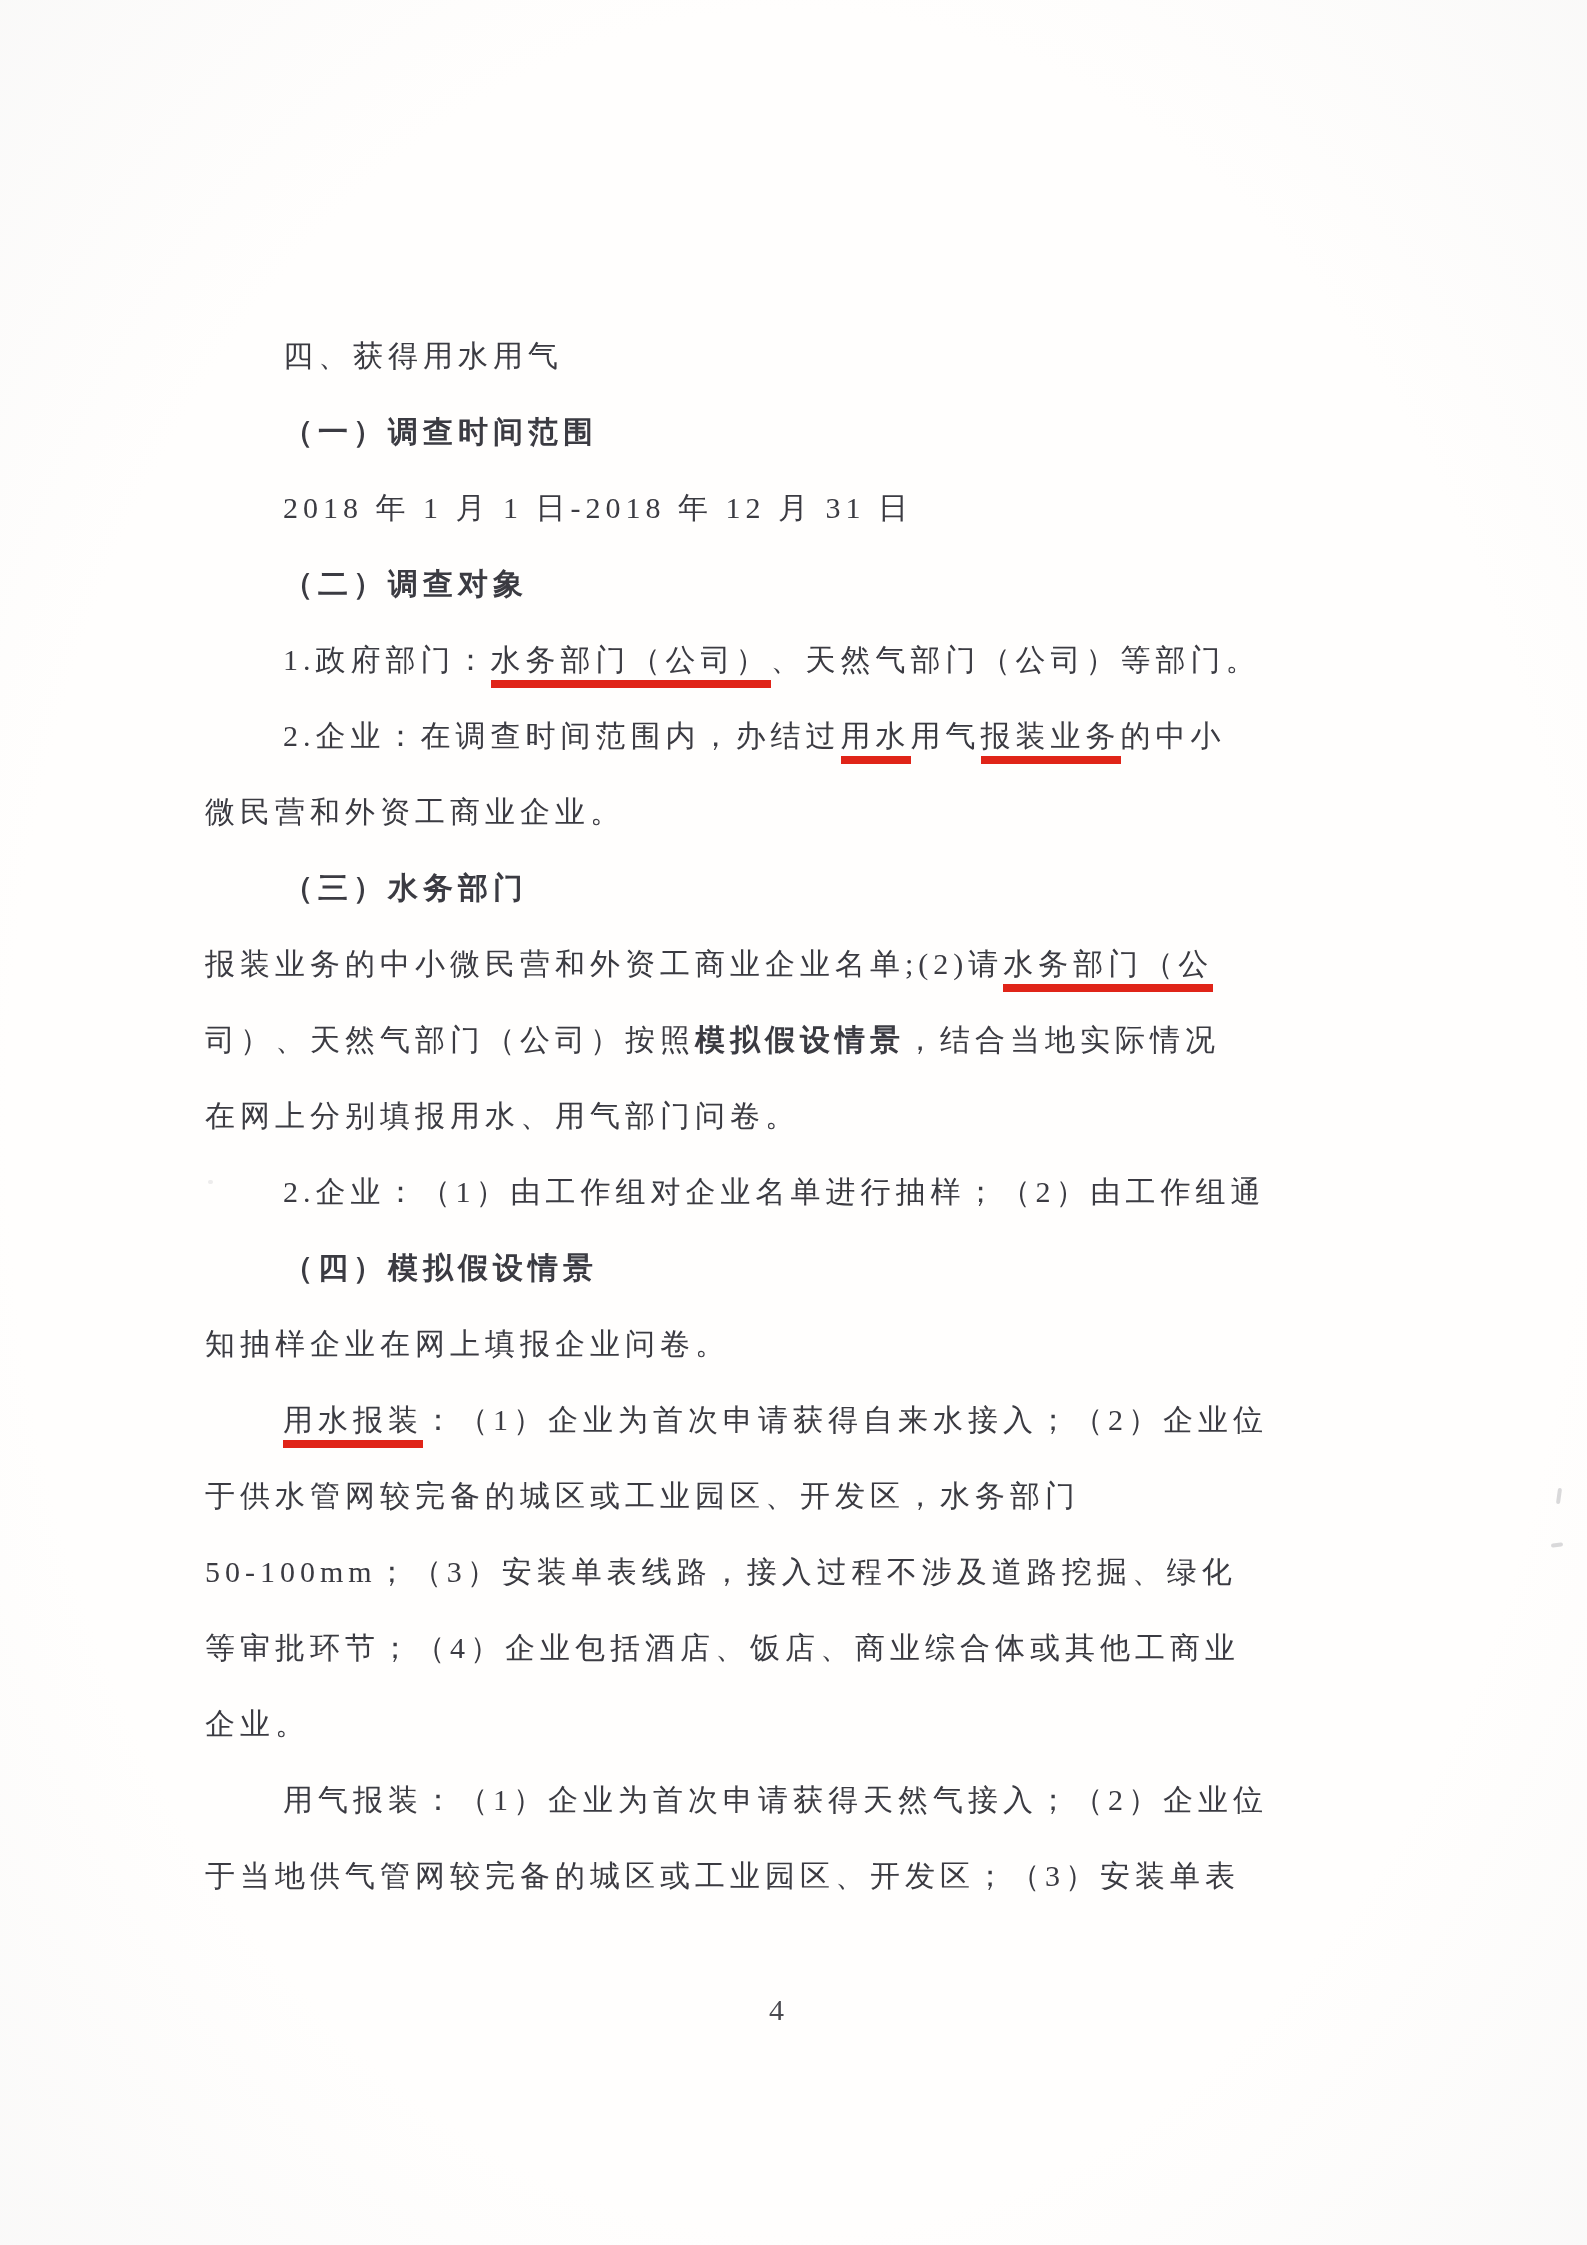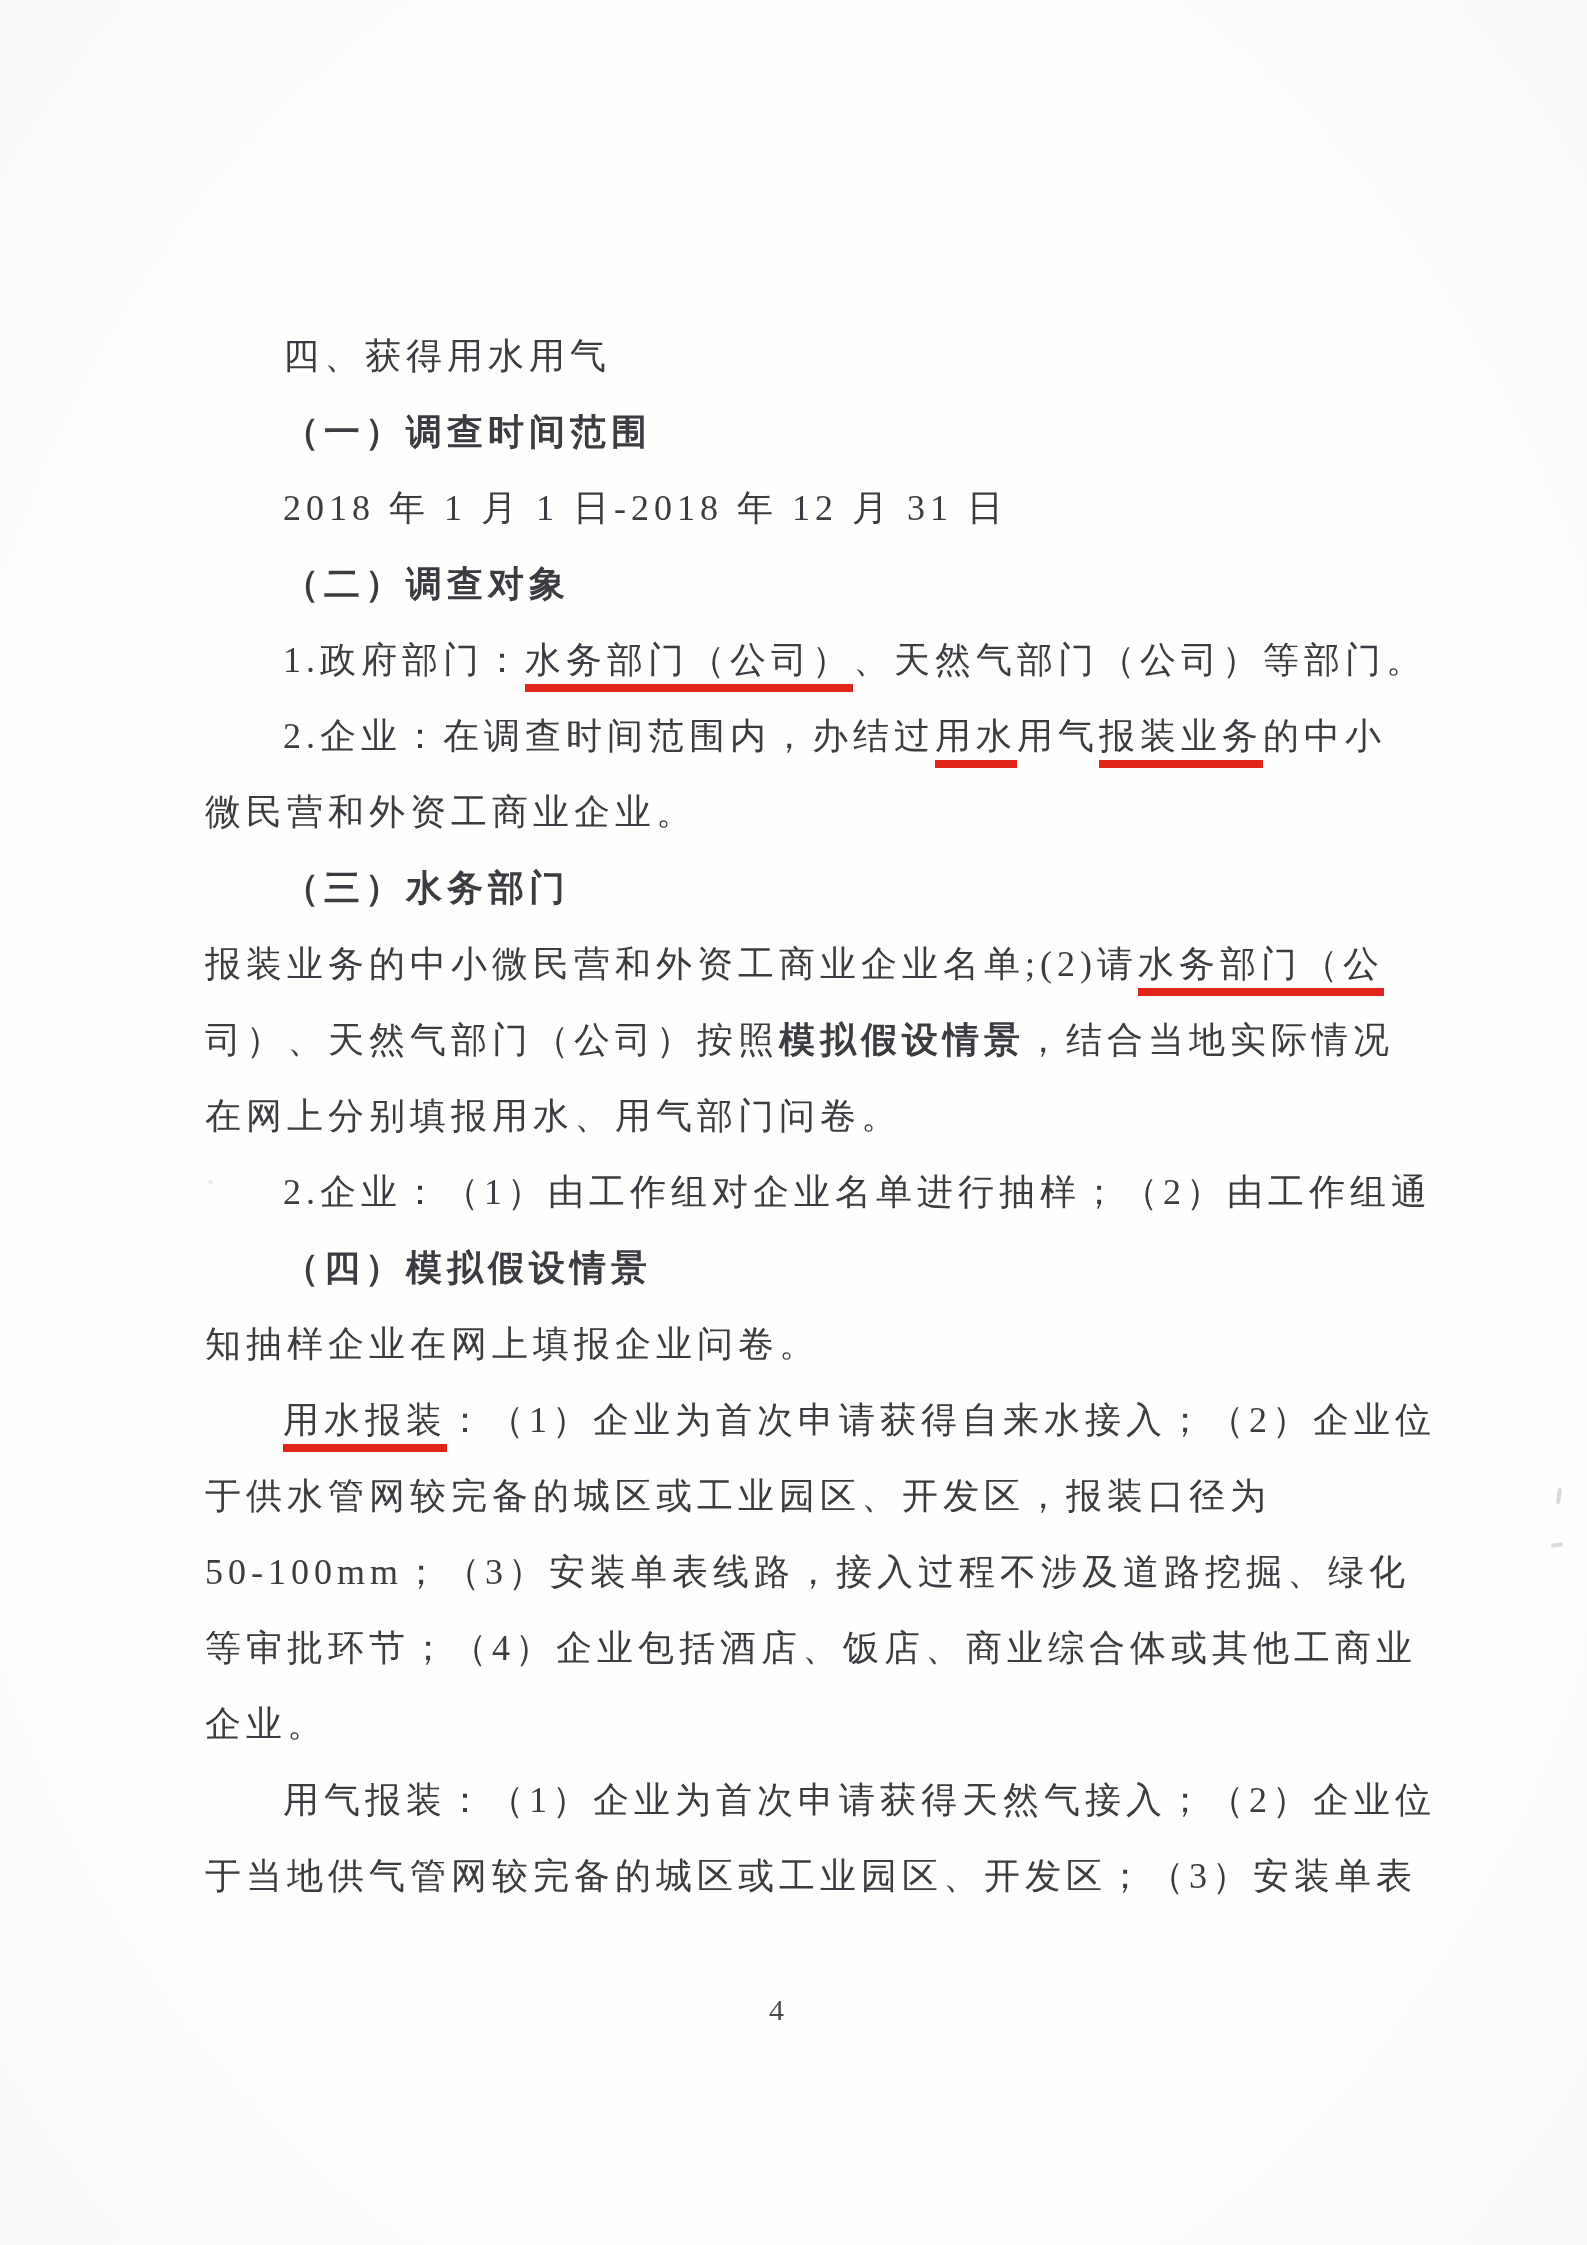--- a/index.html
+++ b/index.html
@@ -22,21 +22,21 @@
       #fffefd;
   }
   .doc-body{
     position:absolute;
     left:205px;top:318px;
     width:1340px;
   }
   .line{
     height:76px;
     line-height:76px;
-    font-size:36px;
+    font-size:30px;
     letter-spacing:5px;
     white-space:nowrap;
     color:var(--ink);
   }
   .line span{display:inline;}
   .b{font-weight:bold;font-family:Liberation Serif, serif;}
   .u{
     padding-bottom:14px;
     background-image:linear-gradient(var(--red),var(--red));
     background-repeat:no-repeat;
@@ -75,21 +75,21 @@
       <div class="line" style="padding-left: 78px;"><span>2.企业：在调查时间范围内，办结过</span><span class="u">用水</span><span>用气</span><span class="u">报装业务</span><span>的中小</span></div>
       <div class="line"><span>微民营和外资工商业企业。</span></div>
       <div class="line" style="padding-left: 78px;"><span class="b">（三）水务部门</span></div>
       <div class="line"><span>报装业务的中小微民营和外资工商业企业名单;(2)请</span><span class="u">水务部门（公</span></div>
       <div class="line"><span>司）、天然气部门（公司）按照</span><span class="b">模拟假设情景</span><span>，结合当地实际情况</span></div>
       <div class="line"><span>在网上分别填报用水、用气部门问卷。</span></div>
       <div class="line" style="padding-left: 78px;"><span>2.企业：（1）由工作组对企业名单进行抽样；（2）由工作组通</span></div>
       <div class="line" style="padding-left: 78px;"><span class="b">（四）模拟假设情景</span></div>
       <div class="line"><span>知抽样企业在网上填报企业问卷。</span></div>
       <div class="line" style="padding-left: 78px;"><span class="u">用水报装</span><span>：（1）企业为首次申请获得自来水接入；（2）企业位</span></div>
-      <div class="line"><span>于供水管网较完备的城区或工业园区、开发区，报装口径为</span></div>
+      <div class="line"><span>于供水管网较完备的城区或工业园区、开发区，水务部门</span></div>
       <div class="line"><span>50-100mm；（3）安装单表线路，接入过程不涉及道路挖掘、绿化</span></div>
       <div class="line"><span>等审批环节；（4）企业包括酒店、饭店、商业综合体或其他工商业</span></div>
       <div class="line"><span>企业。</span></div>
       <div class="line" style="padding-left: 78px;"><span>用气报装：（1）企业为首次申请获得天然气接入；（2）企业位</span></div>
       <div class="line"><span>于当地供气管网较完备的城区或工业园区、开发区；（3）安装单表</span></div>
     </main>
   <div class="page-number">4</div>
   <div class="speck speck-1"></div>
   <div class="speck speck-2"></div>
   <div class="speck speck-3"></div>

